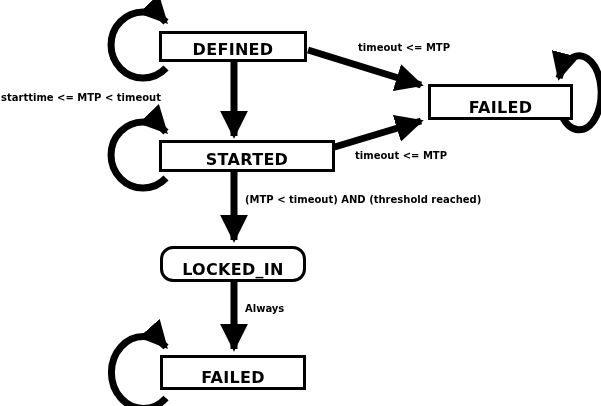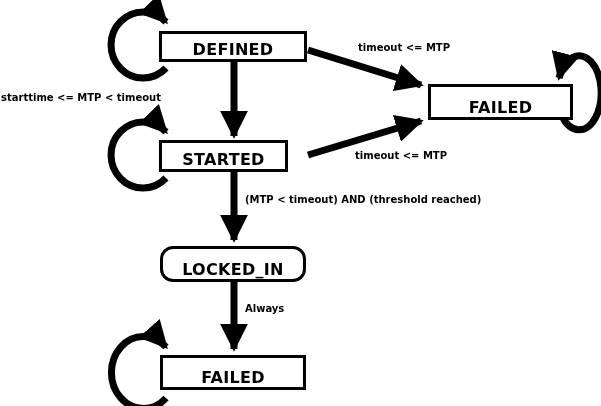--- a/index.html
+++ b/index.html
@@ -28,21 +28,21 @@
     color: #000000;
     font-weight: bold;
     font-size: 16px;
     letter-spacing: 0.3px;
     display: flex;
     align-items: flex-end;
     justify-content: center;
     white-space: nowrap;
   }
   .state-defined   { left: 159px; top: 31px;  width: 148px; height: 31px; }
-  .state-started   { left: 159px; top: 140px; width: 129px; height: 32px; }
+  .state-started   { left: 159px; top: 140px; width: 176px; height: 32px; }
   .state-failed    { left: 428px; top: 84px;  width: 145px; height: 36px; }
   .state-locked-in { left: 160px; top: 246px; width: 146px; height: 36px; border-radius: 13px; }
   .state-active    { left: 160px; top: 355px; width: 146px; height: 35px; }
   .edge-label {
     position: absolute;
     color: #000000;
     font-weight: bold;
     font-size: 10px;
     line-height: 18px;
     white-space: nowrap;

